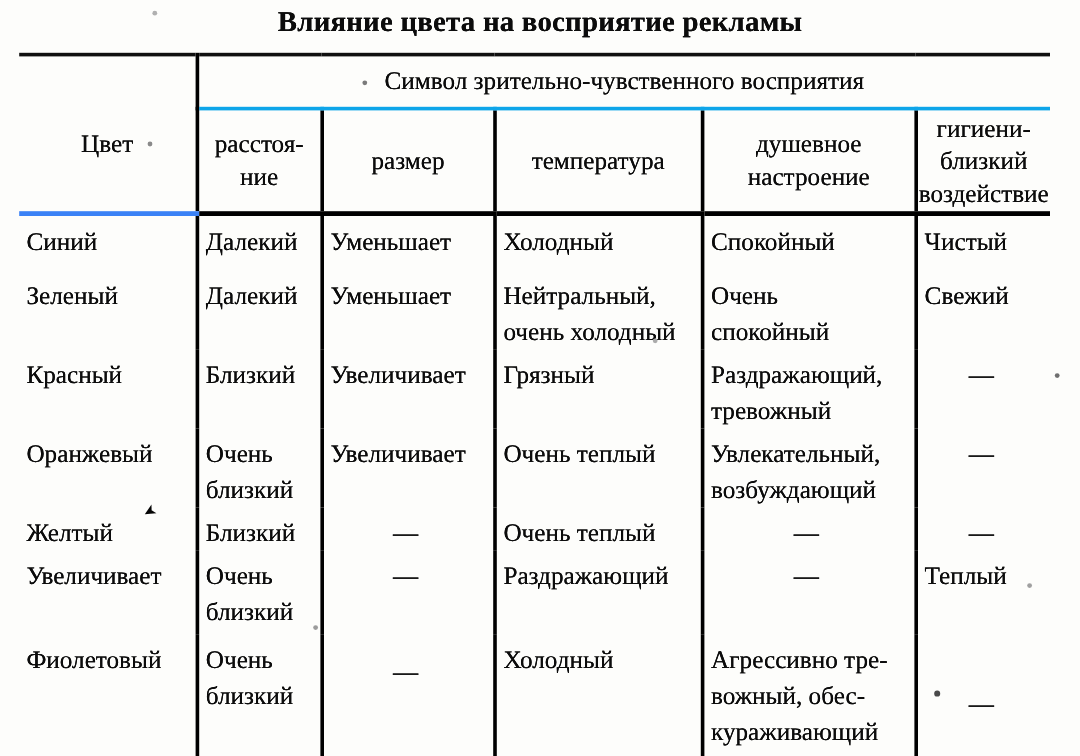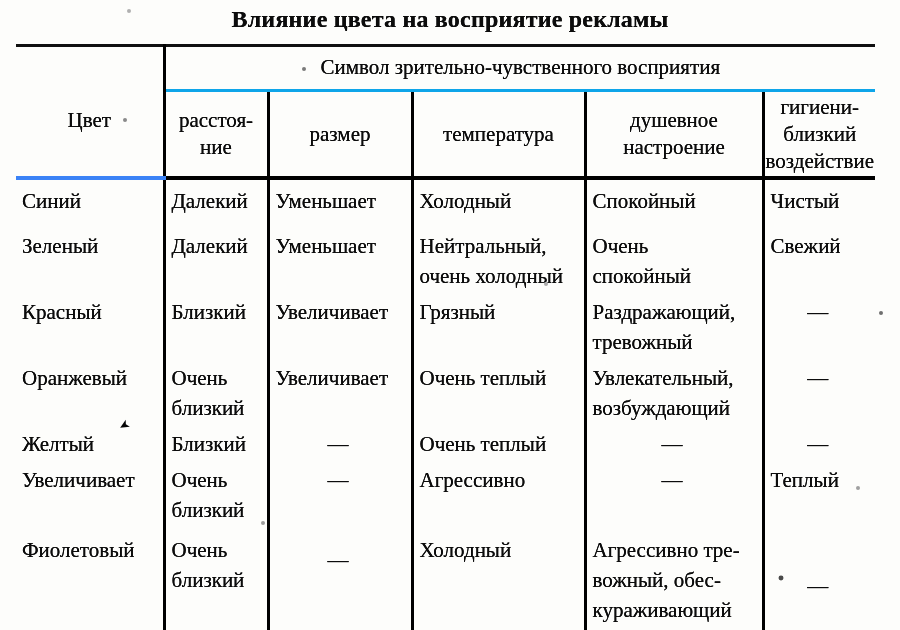--- a/index.html
+++ b/index.html
@@ -155,21 +155,21 @@
           <td class="bl r4c2 dash">—</td>
           <td class="bl r4c3">Очень теплый</td>
           <td class="bl r4c4 dash">—</td>
           <td class="bl r4c5 dash">—</td>
         </tr>
         <tr class="br5">
           <td class="r5c0">Увеличивает</td>
           <td class="bl r5c1">Очень
 близкий</td>
           <td class="bl r5c2 dash">—</td>
-          <td class="bl r5c3">Агрессивно</td>
+          <td class="bl r5c3">Раздражающий</td>
           <td class="bl r5c4 dash">—</td>
           <td class="bl r5c5">Теплый</td>
         </tr>
         <tr class="br6">
           <td class="r6c0">Фиолетовый</td>
           <td class="bl r6c1">Очень
 близкий</td>
           <td class="bl r6c2 dash">—</td>
           <td class="bl r6c3">Холодный</td>
           <td class="bl r6c4">Агрессивно тре-

